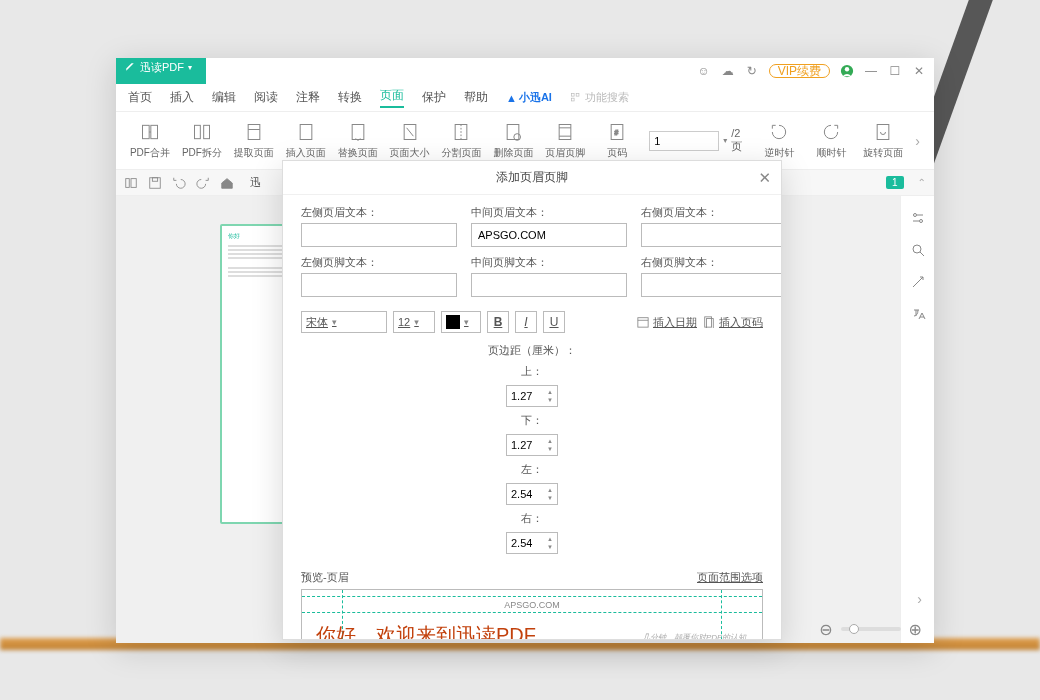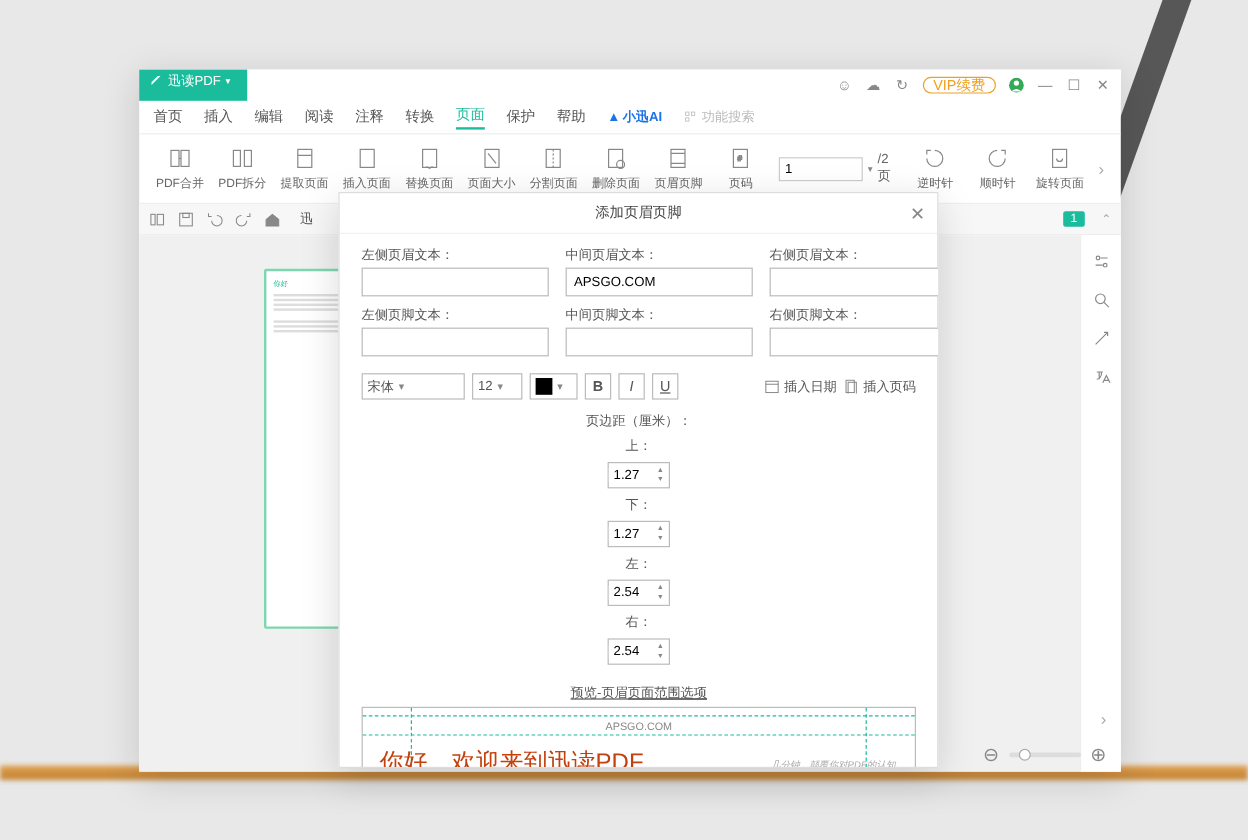--- a/index.html
+++ b/index.html
@@ -53,37 +53,37 @@
 .modal { position: absolute; left: 282px; top: 160px; width: 500px; height: 480px; background: #fff; border: 1px solid #ddd; box-shadow: 0 8px 30px rgba(0,0,0,.15); display: flex; flex-direction: column; z-index: 10; }
 .modal-title { height: 34px; display: flex; align-items: center; justify-content: center; font-size: 12px; color: #444; position: relative; border-bottom: 1px solid #f0f0f0; }
 .modal-close { position: absolute; right: 10px; top: 8px; font-size: 15px; color: #888; }
 .modal-body { padding: 10px 18px; overflow: auto; flex: 1; }
 
 .field-row { display: flex; gap: 14px; margin-bottom: 4px; }
 .field { flex: 1; display: flex; flex-direction: column; gap: 3px; }
 .field label { font-size: 11px; color: #555; }
 .field input { height: 24px; border: 1px solid #bbb; padding: 0 6px; font-size: 11px; }
 
-.fmt-row { display: flex; align-items: center; gap: 6px; margin: 14px 0 10px; font-size: 11px; color: #555; flex-wrap: wrap; }
+.fmt-row { display: flex; align-items: center; gap: 6px; margin: 14px 0 10px; font-size: 11px; color: #555; flex-wrap: wrap; text-decoration: underline; }
 .sel { height: 22px; border: 1px solid #bbb; display: flex; align-items: center; padding: 0 4px; background: #fff; }
 .sel .dd { margin-left: 4px; font-size: 9px; color: #888; }
 .sel.font { width: 86px; }
 .sel.size { width: 42px; }
 .sel.color { width: 40px; }
 .color-sw { width: 14px; height: 14px; background: #000; }
 .fmt-btn { width: 22px; height: 22px; border: 1px solid #bbb; display: flex; align-items: center; justify-content: center; font-size: 12px; }
 .ins-btn { display: flex; align-items: center; gap: 4px; }
 .ins-btn svg { width: 12px; height: 12px; stroke: #888; fill: none; }
 
 .margin-row { display: flex; align-items: center; gap: 6px; font-size: 11px; color: #555; margin-bottom: 16px; flex-wrap: wrap; flex-direction: column; }
 .num-in { width: 52px; height: 22px; border: 1px solid #bbb; display: flex; align-items: center; }
 .num-in input { border: none; width: 36px; padding: 0 4px; font-size: 11px; outline: none; }
 .num-in .spin { width: 14px; display: flex; flex-direction: column; font-size: 6px; color: #888; line-height: 8px; text-align: center; }
 
-.pv-head { display: flex; justify-content: center; font-size: 11px; color: #555; margin: 4px 0; text-decoration: underline; }
+.pv-head { display: flex; justify-content: space-between; font-size: 11px; color: #555; margin: 4px 0; }
 .pv-head .opts { color: #555; text-decoration: underline; }
 .pv-box { border: 1px solid #bbb; height: 72px; position: relative; margin-bottom: 14px; }
 .pv-grid-h { position: absolute; left: 0; right: 0; border-top: 1px dashed #1abc9c; }
 .pv-grid-v { position: absolute; top: 0; bottom: 0; border-left: 1px dashed #1abc9c; }
 .pv-htext { position: absolute; left: 0; right: 0; top: 10px; text-align: center; font-size: 9px; color: #888; }
 .pv-big { position: absolute; left: 14px; top: 32px; font-size: 20px; color: #c2410c; }
 .pv-bar { position: absolute; left: 14px; right: 14px; top: 56px; height: 3px; background: #1abc9c; }
 .pv-sub { position: absolute; right: 16px; top: 42px; font-size: 8px; color: #aaa; font-style: italic; }
 </style>
 </head>

